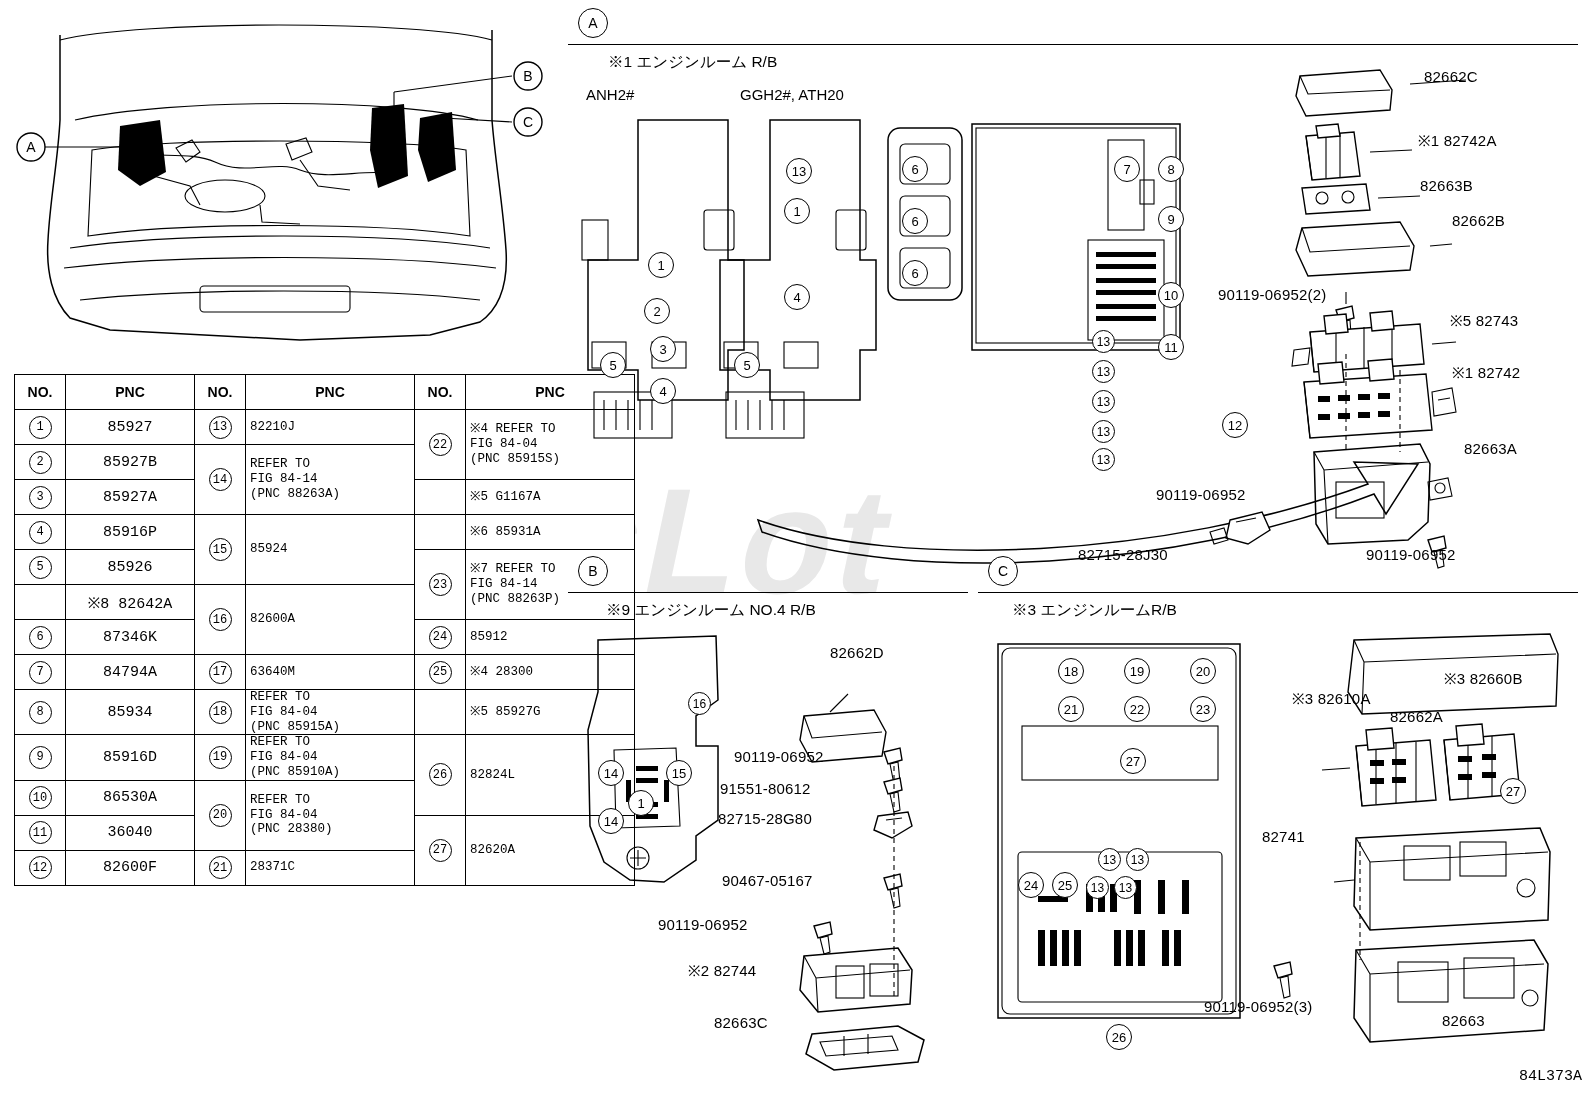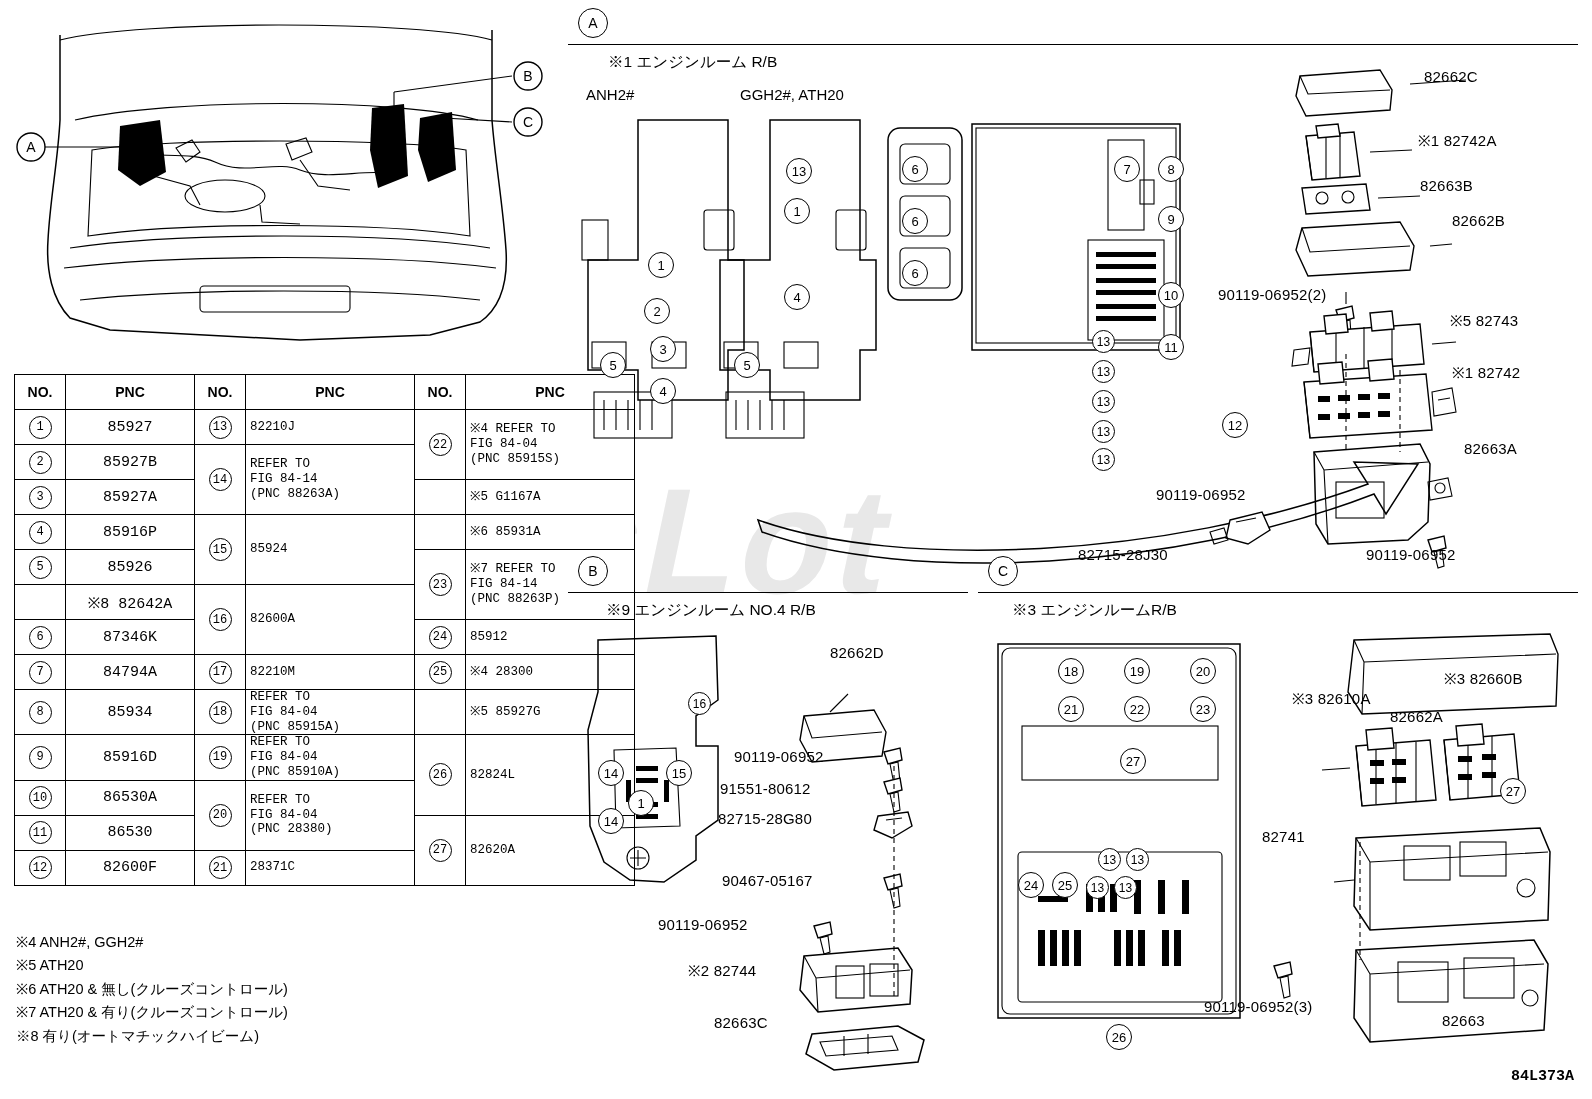--- a/index.html
+++ b/index.html
@@ -26,22 +26,22 @@
   .cellcirc{display:flex;align-items:center;justify-content:center;}
   .refsm{font-size:12.5px;line-height:1.18;display:block;text-align:left;}
   
   .notes{position:absolute;left:16px;top:931px;font-size:14.5px;line-height:1.62;}
   
   .sectbar{position:absolute;border-top:1.6px solid #000;}
   .hdr{position:absolute;font-size:15.5px;}
   .wm{position:absolute;left:560px;top:455px;font-size:150px;font-weight:bold;
       color:#e8e8e8;letter-spacing:4px;font-family:"Liberation Sans",sans-serif;
       transform:skewX(-12deg);user-select:none;}
-  .fig{position:absolute;right:18px;bottom:14px;font-size:15px;
-       font-family:"Liberation Mono",monospace;font-weight:bold;}
+  .fig{position:absolute;right:10px;bottom:14px;font-size:15px;
+       font-family:"Liberation Mono",monospace;}
   svg{position:absolute;left:0;top:0;overflow:visible;}
   .st{fill:none;stroke:#000;stroke-width:1.5;}
   .st2{fill:none;stroke:#000;stroke-width:1.1;}
   .stf{fill:#fff;stroke:#000;stroke-width:1.4;}
   .blk{fill:#000;}
   .dash{fill:none;stroke:#000;stroke-width:1.1;stroke-dasharray:5 4;}
 </style>
 </head>
 <body>
 
@@ -222,21 +222,21 @@
               <span class="circ sm">7</span>
             </div>
           </td>
           <td class="pnc-c">84794A</td>
           <td class="noc" rowspan="1">
             <div class="cellcirc">
               <span class="circ sm">17</span>
             </div>
           </td>
           <td class="pnc-c" rowspan="1">
-            <span class="refsm">82210M</span>
+            <span class="refsm">63640M</span>
           </td>
           <td class="noc" rowspan="1">
             <div class="cellcirc">
               <span class="circ sm">25</span>
             </div>
           </td>
           <td class="pnc-w" rowspan="1">
             <span class="refsm">※4 28300</span>
           </td>
         </tr>
@@ -305,21 +305,21 @@
             <span class="refsm">FIG 84-04</span>
             <span class="refsm">(PNC 28380)</span>
           </td>
         </tr>
         <tr>
           <td class="noc">
             <div class="cellcirc">
               <span class="circ sm">11</span>
             </div>
           </td>
-          <td class="pnc-c">86530</td>
+          <td class="pnc-c">36040</td>
           <td class="noc" rowspan="2">
             <div class="cellcirc">
               <span class="circ sm">27</span>
             </div>
           </td>
           <td class="pnc-w" rowspan="2">
             <span class="refsm">82620A</span>
           </td>
         </tr>
         <tr>
@@ -334,27 +334,20 @@
               <span class="circ sm">21</span>
             </div>
           </td>
           <td class="pnc-c" rowspan="1">
             <span class="refsm">28371C</span>
           </td>
         </tr>
       </tbody>
   </table>
 
-  <div class="notes">
-    <div>※4 ANH2#, GGH2#</div>
-    <div>※5 ATH20</div>
-    <div>※6 ATH20 &amp; 無し(クルーズコントロール)</div>
-    <div>※7 ATH20 &amp; 有り(クルーズコントロール)</div>
-    <div>※8 有り(オートマチックハイビーム)</div>
-  </div>
 
   <div class="abs" style="left:578px;top:8px;">
     <div class="circ lg">A</div>
   </div>
   <div class="sectbar" style="left:568px;top:44px;width:1010px;"></div>
   <div class="hdr" style="left:608px;top:52px;">※1 エンジンルーム R/B</div>
   <div class="hdr" style="left:586px;top:86px;font-size:15px;">ANH2#</div>
   <div class="hdr" style="left:740px;top:86px;font-size:15px;">GGH2#, ATH20</div>
 
   <svg width="1020" height="480" style="left:568px;top:100px">

